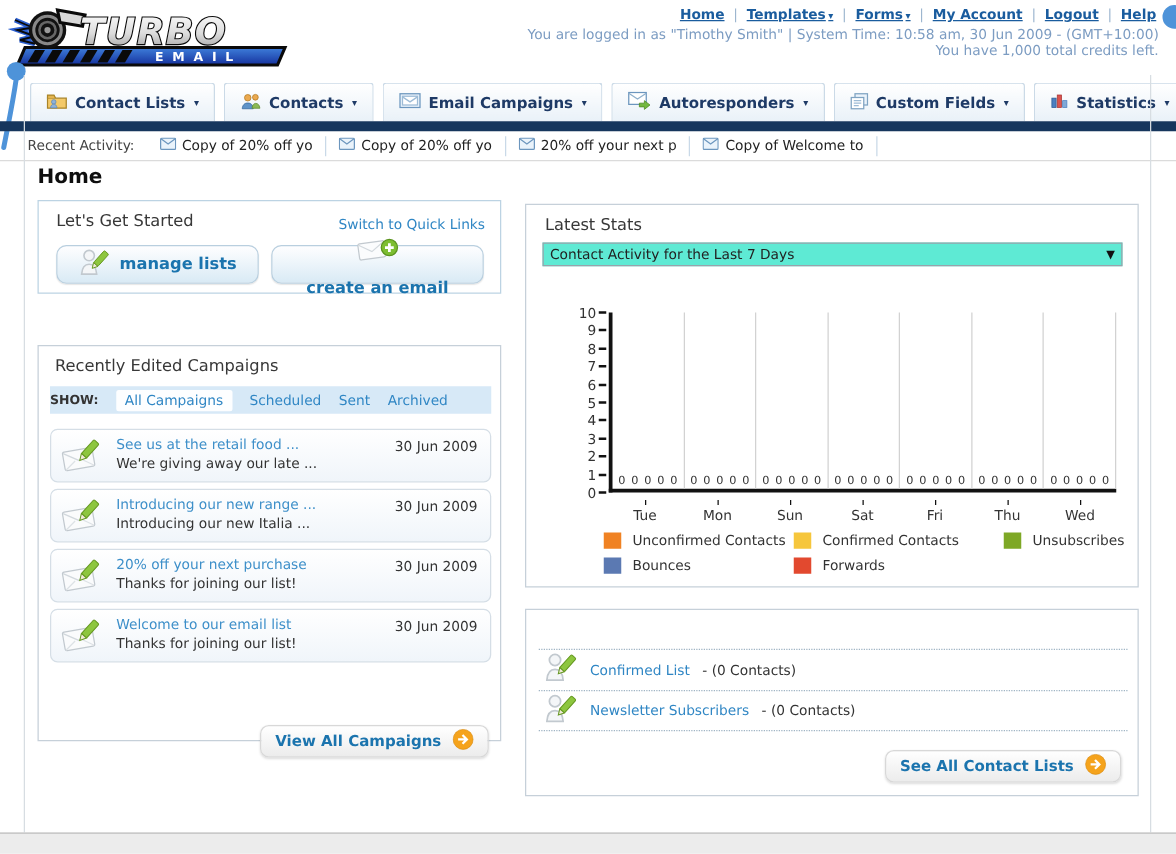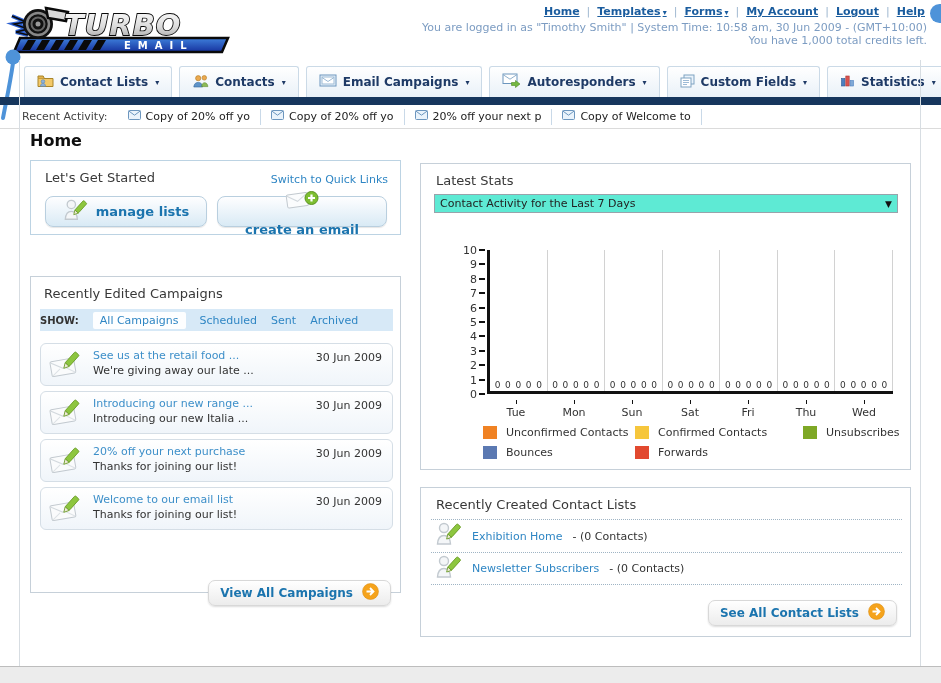--- a/index.html
+++ b/index.html
@@ -501,32 +501,31 @@
           </div>
           <div class="legend-item">
             <span class="swatch" style="background: rgb(226, 73, 47);"></span>
             <span>Forwards</span>
           </div>
         </div>
       </div>
   </div>
 
   <div class="panel" id="panel-lists">
-    <div class="panel-title" style="left:15px;">Recently Created Contact Lists</div>
     <div class="lists-rows" id="contact-rows">
         <div class="list-row">
           <span><svg width="27" height="28" viewBox="0 0 27 28">
               <circle cx="9" cy="8" r="4.5" fill="#F4F6F8" stroke="#C2C9CF" stroke-width="1.4"></circle>
               <path d="M2.5 24c.4-5.5 3-8.5 6.5-8.5s6.1 3 6.5 8.5z" fill="#F4F6F8" stroke="#C2C9CF" stroke-width="1.4"></path>
               <g transform="rotate(42 18 12)">
                 <rect x="15.5" y="3" width="5" height="14" rx="1" fill="#8DC63F" stroke="#64971F" stroke-width=".8"></rect>
                 <path d="M15.5 17l2.5 4.5 2.5-4.5z" fill="#EFEAD8" stroke="#64971F" stroke-width=".8"></path>
               </g>
             </svg></span>
-          <a class="list-link">Exhibition Home</a>
+          <a class="list-link">Confirmed List</a>
           <span class="list-detail">- (0 Contacts)</span>
         </div>
         <div class="list-row">
           <span><svg width="27" height="28" viewBox="0 0 27 28">
               <circle cx="9" cy="8" r="4.5" fill="#F4F6F8" stroke="#C2C9CF" stroke-width="1.4"></circle>
               <path d="M2.5 24c.4-5.5 3-8.5 6.5-8.5s6.1 3 6.5 8.5z" fill="#F4F6F8" stroke="#C2C9CF" stroke-width="1.4"></path>
               <g transform="rotate(42 18 12)">
                 <rect x="15.5" y="3" width="5" height="14" rx="1" fill="#8DC63F" stroke="#64971F" stroke-width=".8"></rect>
                 <path d="M15.5 17l2.5 4.5 2.5-4.5z" fill="#EFEAD8" stroke="#64971F" stroke-width=".8"></path>
               </g>

